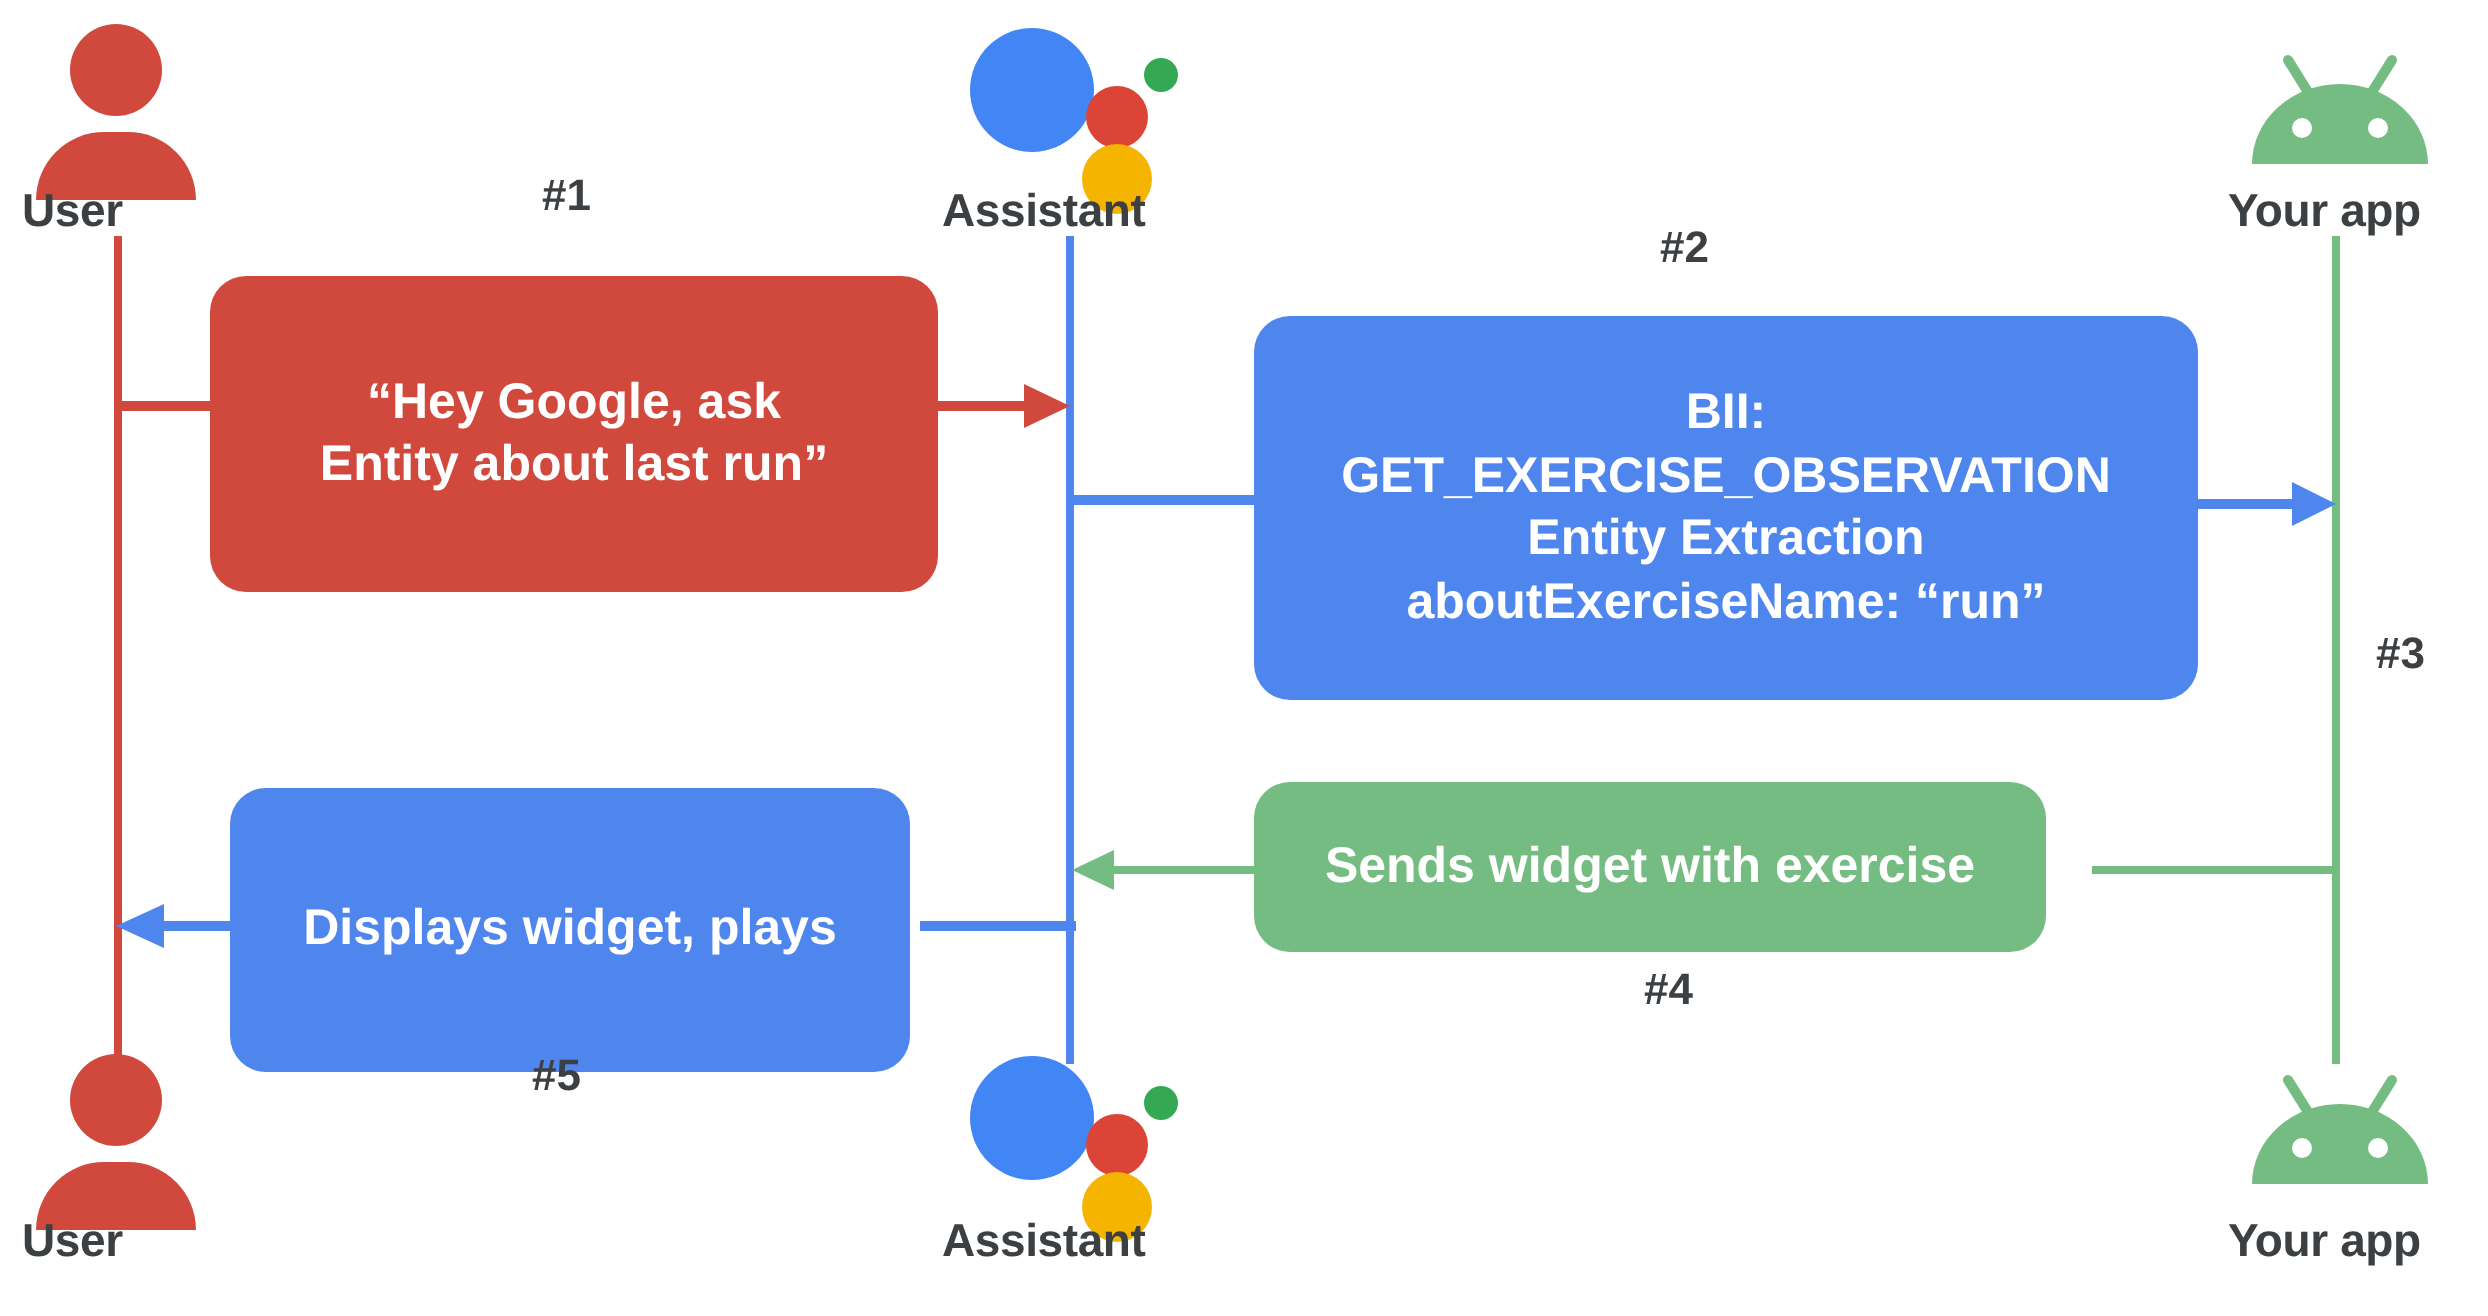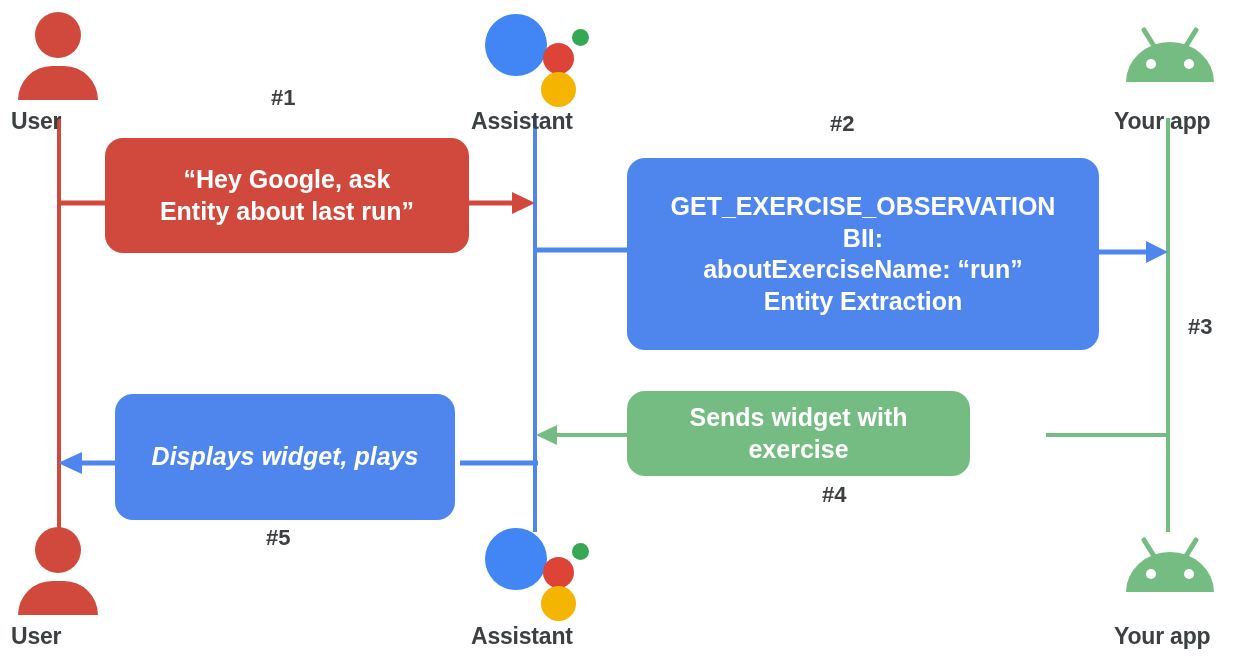--- a/index.html
+++ b/index.html
@@ -27,21 +27,20 @@
   .lifeline-app    { background: #74bc82; }
 
   
   .actor-label {
     position: absolute;
     font-size: 23px;
     font-weight: bold;
     color: #3c4043;
     letter-spacing: -0.2px;
     white-space: nowrap;
-    margin-top: 16px;
   }
 
   
   .icon-wrap { position: absolute; }
 
   
   .person-head {
     position: absolute;
     border-radius: 50%;
     background: #d0493c;
@@ -188,47 +187,47 @@
     </svg>
   </div>
 
   <div class="conn" style="left:56px; top:451px;">
     <svg width="64" height="24" viewBox="0 0 64 24">
       <line x1="64" y1="12" x2="26" y2="12" stroke="#4f86ed" stroke-width="5"></line>
       <polygon points="26,1 2,12 26,23" fill="#4f86ed"></polygon>
     </svg>
   </div>
 
-  <div class="msgbox box-red" style="left:105px; top:138px; width:364px; height:115px; font-size:25px;">
+  <div class="msgbox box-red" style="left:105px; top:138px; width:364px; height:158px; font-size:25px;">
     <div>
       <div>“Hey Google, ask</div>
       <div>Entity about last run”</div>
     </div>
   </div>
   <div class="step-num" style="left:271px; top:85px;">#1</div>
 
   <div class="msgbox box-blue" style="left:627px; top:158px; width:472px; height:192px; font-size:25px;">
     <div>
+      <div>BII:</div>
       <div>GET_EXERCISE_OBSERVATION</div>
-      <div>BII:</div>
+      <div>Entity Extraction</div>
       <div>aboutExerciseName: “run”</div>
-      <div>Entity Extraction</div>
     </div>
   </div>
   <div class="step-num" style="left:830px; top:111px;">#2</div>
 
   <div class="step-num" style="left:1188px; top:314px;">#3</div>
 
-  <div class="msgbox box-green" style="left:627px; top:391px; width:343px; height:85px; font-size:25px;">
+  <div class="msgbox box-green" style="left:627px; top:391px; width:396px; height:85px; font-size:25px;">
     <div>
       <div>Sends widget with exercise</div>
     </div>
   </div>
   <div class="step-num" style="left:822px; top:482px;">#4</div>
 
-  <div class="msgbox box-blue" style="left:115px; top:394px; width:340px; height:126px; font-size:25px;font-style:italic;">
+  <div class="msgbox box-blue" style="left:115px; top:394px; width:340px; height:142px; font-size:25px;">
     <div>
       <div>Displays widget, plays</div>
     </div>
   </div>
   <div class="step-num" style="left:266px; top:525px;">#5</div>
 
 </div>
 
 </body></html>

